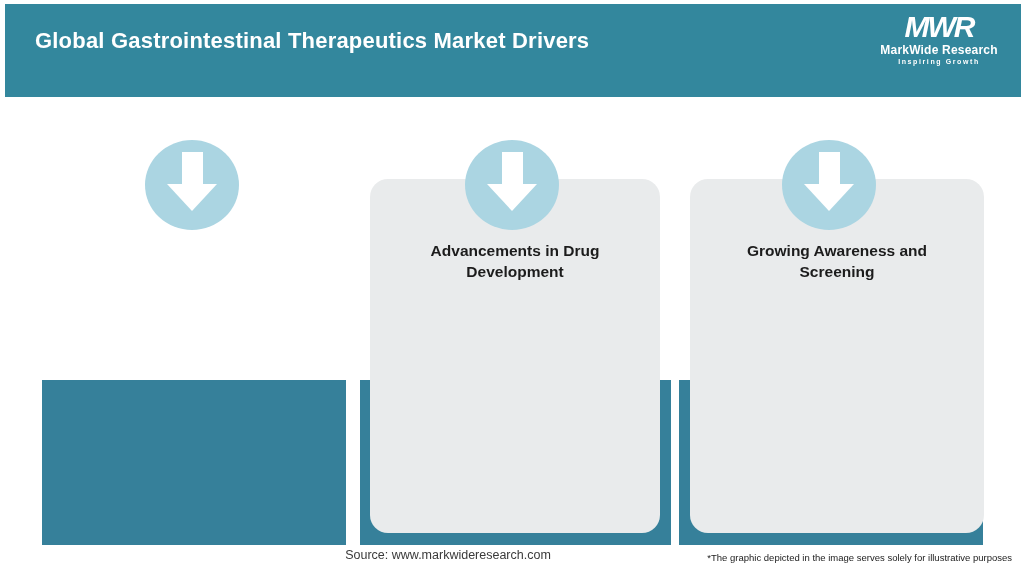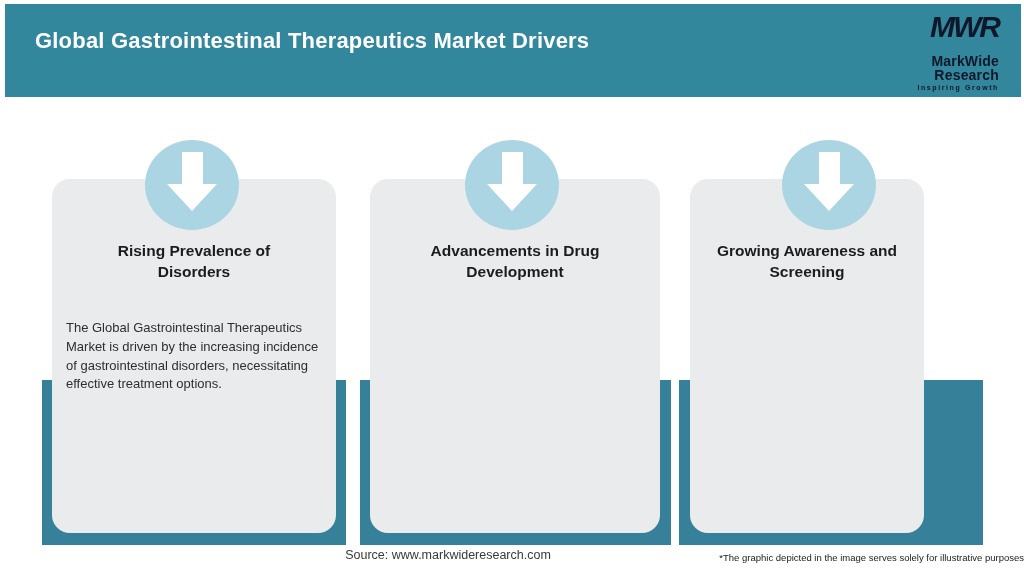--- a/index.html
+++ b/index.html
@@ -26,34 +26,34 @@
     left: 30px; top: 24px;
     color: #ffffff;
     font-size: 22px;
     font-weight: bold;
     letter-spacing: 0.2px;
   }
   .logo {
     position: absolute;
     right: 22px; top: 8px;
     width: 120px;
-    text-align: right;
-    color: #0f172a;
+    text-align: center;
+    color: #ffffff;
     line-height: 1;
   }
   .logo-acronym {
     font-size: 30px;
     font-weight: bold;
     font-style: italic;
     letter-spacing: -2px;
   }
   .logo-name {
-    font-size: 14px;
+    font-size: 12px;
     font-weight: bold;
-    margin-top: 12px;
+    margin-top: 2px;
     letter-spacing: 0.2px;
   }
   .logo-tagline {
     font-size: 7px;
     font-weight: bold;
     margin-top: 2px;
     letter-spacing: 1.6px;
   }
 
   
@@ -69,21 +69,21 @@
 
   .card {
     position: absolute;
     top: 179px;
     height: 354px;
     background: #e9ebec;
     border-radius: 18px;
   }
   .card-1 { left: 52px;  width: 284px; }
   .card-2 { left: 370px; width: 290px; }
-  .card-3 { left: 690px; width: 234px; }
+  .card-3 { left: 690px; width: 294px; }
 
   .card-title {
     margin: 62px auto 0 auto;
     max-width: 212px;
     text-align: center;
     font-size: 15.5px;
     font-weight: bold;
     color: #1c1c1c;
     line-height: 1.35;
   }
@@ -129,21 +129,21 @@
     position: absolute;
     left: 448px; top: 548px;
     transform: translateX(-50%);
     font-size: 12.5px;
     font-weight: normal;
     color: #3a3a3a;
     white-space: nowrap;
   }
   .disclaimer {
     position: absolute;
-    right: 0; top: 552px;
+    right: 12px; top: 552px;
     font-size: 9.5px;
     color: #222222;
     white-space: nowrap;
   }
 </style>
 </head>
 <body>
 
 <div class="canvas">
 
@@ -153,24 +153,20 @@
       <div class="logo-acronym">MWR</div>
       <div class="logo-name">MarkWide Research</div>
       <div class="logo-tagline">Inspiring Growth</div>
     </div>
   </div>
 
   <div class="frame frame-1"></div>
   <div class="frame frame-2"></div>
   <div class="frame frame-3"></div>
 
-  <div class="card card-1">
-    <div class="card-title">Rising Prevalence of Disorders</div>
-    <div class="card-body">The Global Gastrointestinal Therapeutics Market is driven by the increasing incidence of gastrointestinal disorders, necessitating effective treatment options.</div>
-  </div>
 
   <div class="card card-2">
     <div class="card-title">Advancements in Drug Development</div>
   </div>
 
   <div class="card card-3">
     <div class="card-title">Growing Awareness and Screening</div>
   </div>
 
   <div class="circle circle-1">

